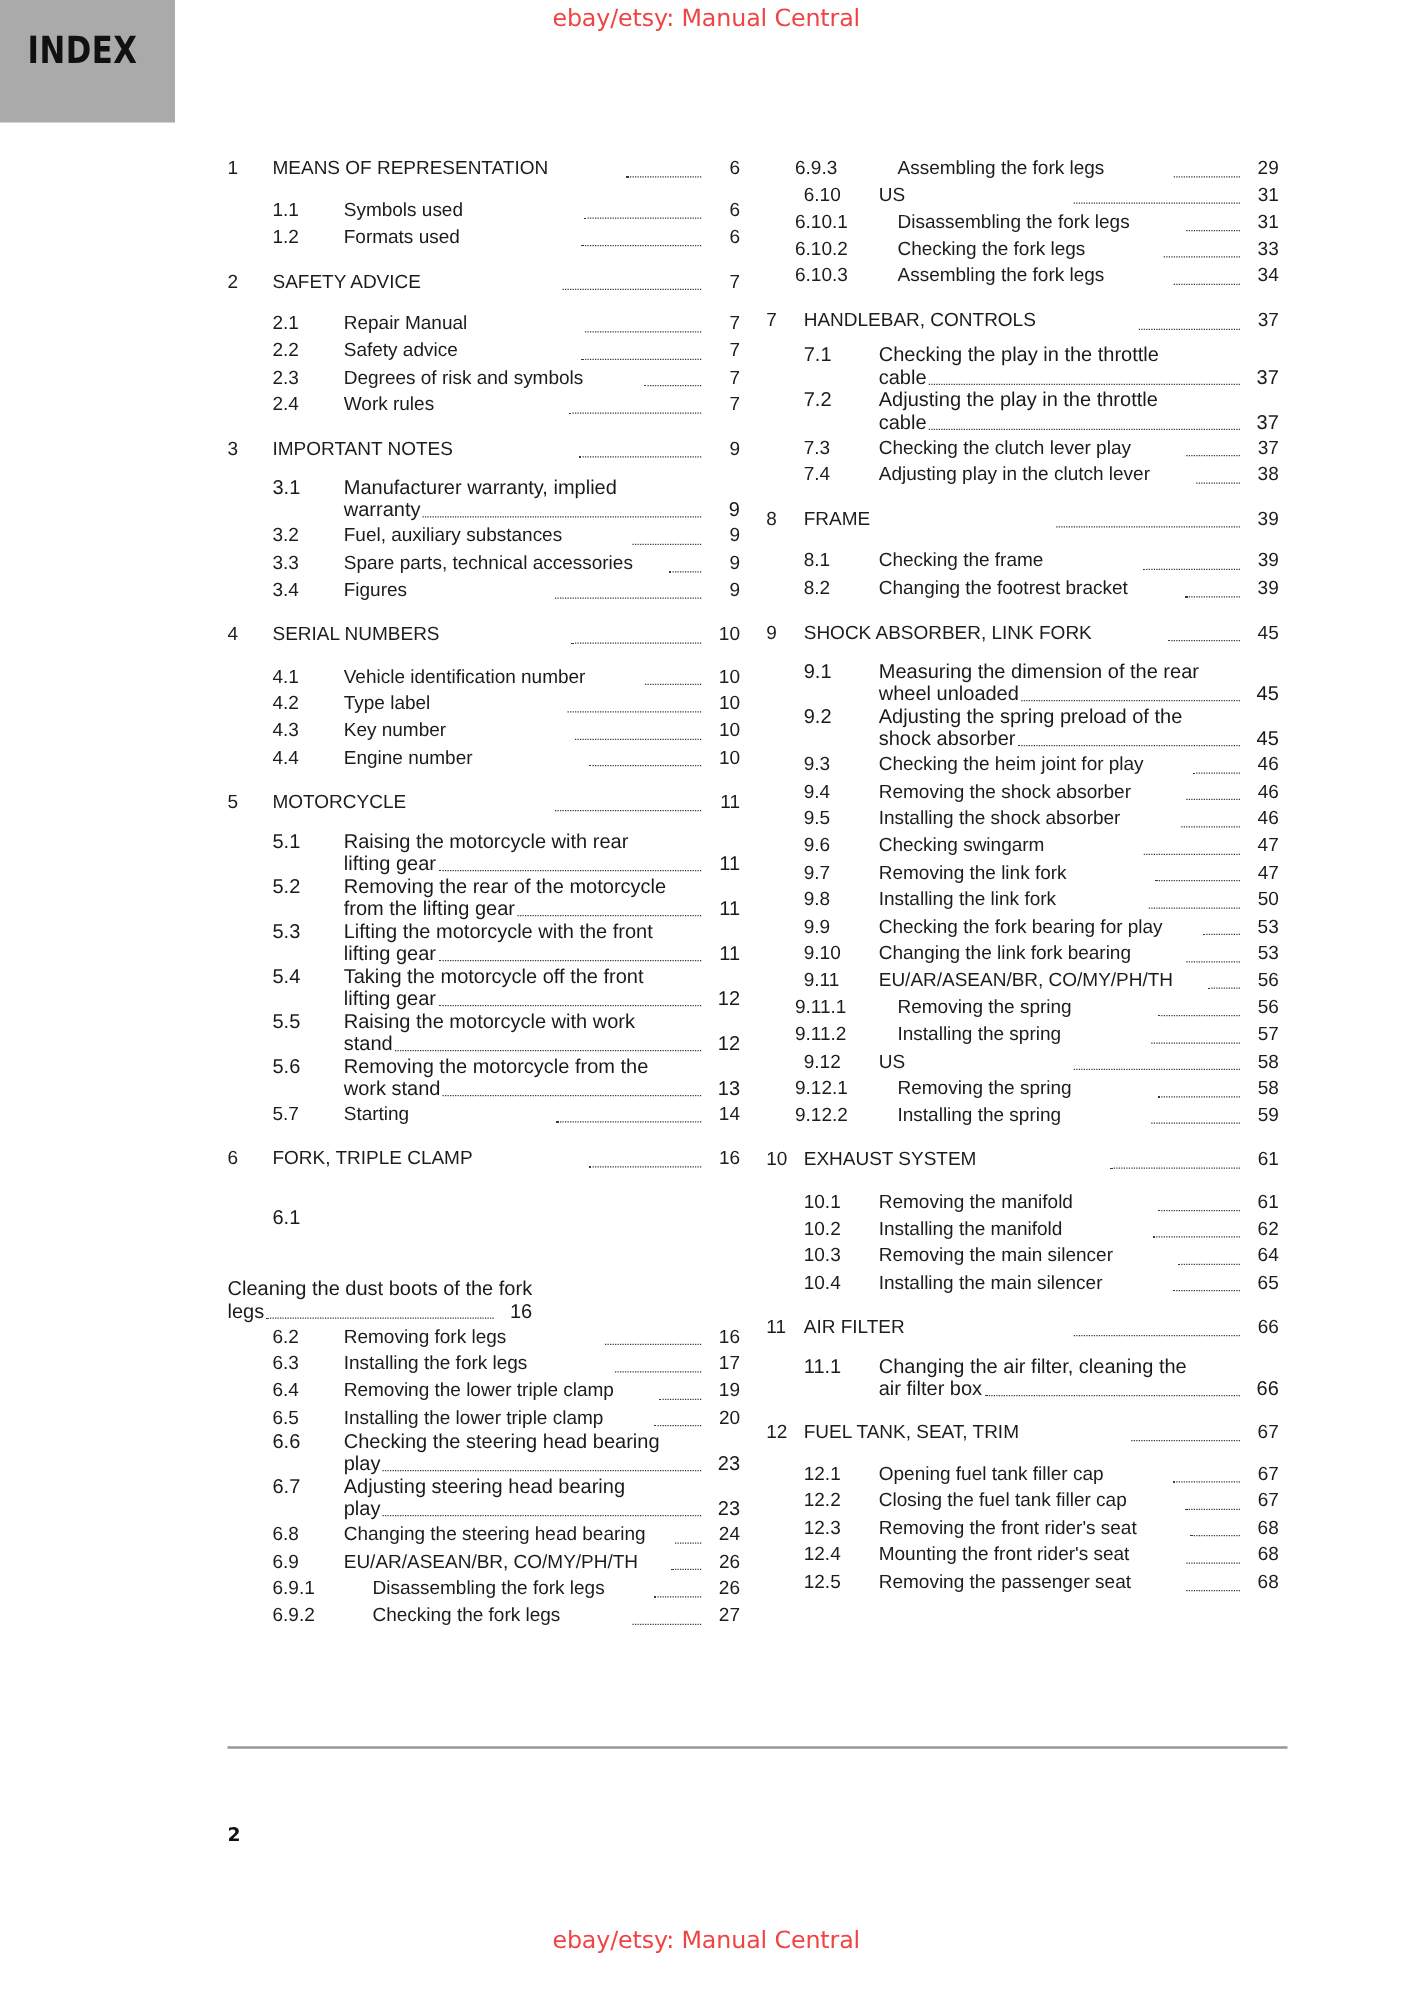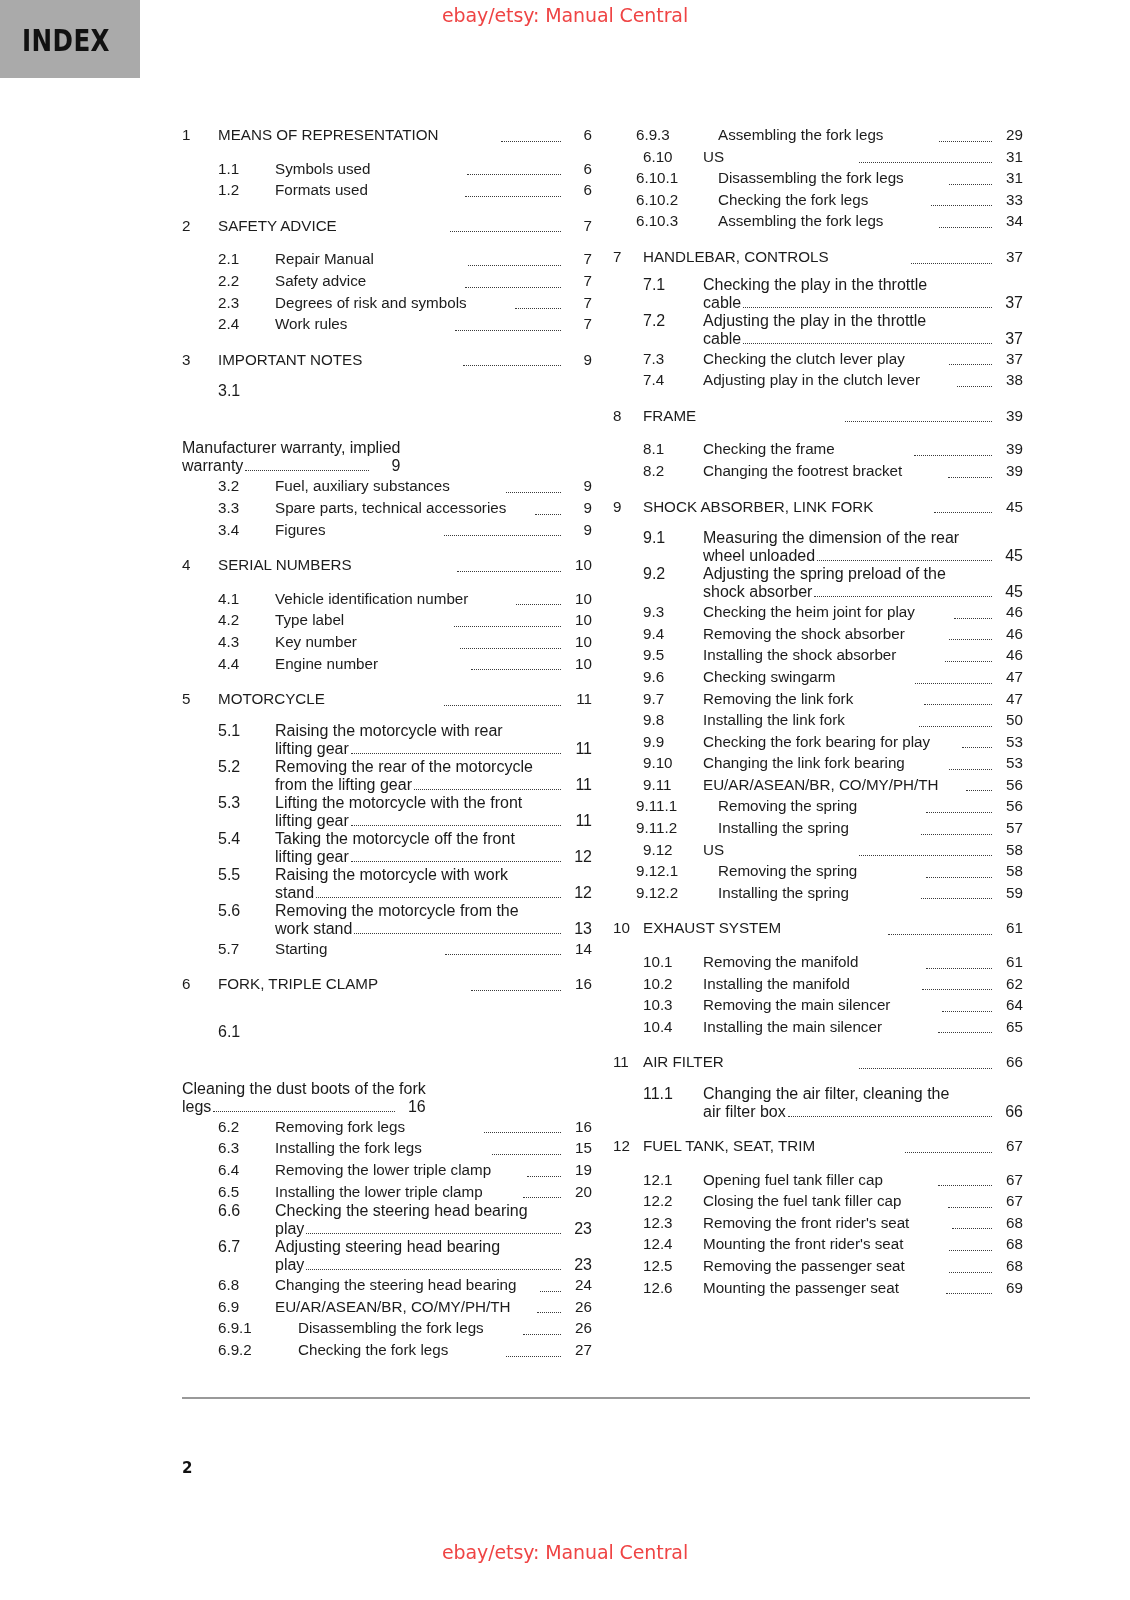--- a/index.html
+++ b/index.html
@@ -29,21 +29,21 @@
   }
   .watermark.top { top: 4px; }
   .watermark.bottom { top: 1541px; }
 
   
   .index-tab {
     position: absolute;
     left: 0;
     top: 0;
     width: 140px;
-    height: 78px;
+    height: 98px;
     background: #aaaaaa;
   }
   .index-tab .label {
     position: absolute;
     left: 22px;
     top: 23px;
     font-family: "DejaVu Sans", sans-serif;
     font-size: 30px;
     font-weight: bold;
     letter-spacing: 0.5px;
@@ -225,21 +225,21 @@
         <span class="title">Work rules</span>
         <span class="leader"></span>
         <span class="pagenum">7</span>
       </div>
       <div class="row chapter">
         <span class="num">3</span>
         <span class="title">IMPORTANT NOTES</span>
         <span class="leader"></span>
         <span class="pagenum">9</span>
       </div>
-      <div class="wrapentry section" style="margin-top: 12px; flex-direction: column;">
+      <div class="wrapentry section" style="margin-top: 12px;">
         <span class="num">3.1</span>
         <span class="body">
           <span class="l1">Manufacturer warranty, implied</span>
           <span class="l2">
             <span class="txt2">warranty</span>
             <span class="leader"></span>
             <span class="pagenum">9</span>
           </span>
         </span>
       </div>
@@ -389,21 +389,21 @@
       <div class="row section">
         <span class="num">6.2</span>
         <span class="title">Removing fork legs</span>
         <span class="leader"></span>
         <span class="pagenum">16</span>
       </div>
       <div class="row section">
         <span class="num">6.3</span>
         <span class="title">Installing the fork legs</span>
         <span class="leader"></span>
-        <span class="pagenum">15</span>
+        <span class="pagenum">17</span>
       </div>
       <div class="row section">
         <span class="num">6.4</span>
         <span class="title">Removing the lower triple clamp</span>
         <span class="leader"></span>
         <span class="pagenum">19</span>
       </div>
       <div class="row section">
         <span class="num">6.5</span>
         <span class="title">Installing the lower triple clamp</span>
@@ -734,25 +734,19 @@
         <span class="title">Mounting the front rider's seat</span>
         <span class="leader"></span>
         <span class="pagenum">68</span>
       </div>
       <div class="row section">
         <span class="num">12.5</span>
         <span class="title">Removing the passenger seat</span>
         <span class="leader"></span>
         <span class="pagenum">68</span>
       </div>
-      <div class="row section">
-        <span class="num">12.6</span>
-        <span class="title">Mounting the passenger seat</span>
-        <span class="leader"></span>
-        <span class="pagenum">69</span>
-      </div>
     </div>
 </div>
 
 <div class="footer-rule"></div>
 <div class="page-number">2</div>
 
 <div class="watermark bottom">ebay/etsy: Manual Central</div>
 
 </body></html>

